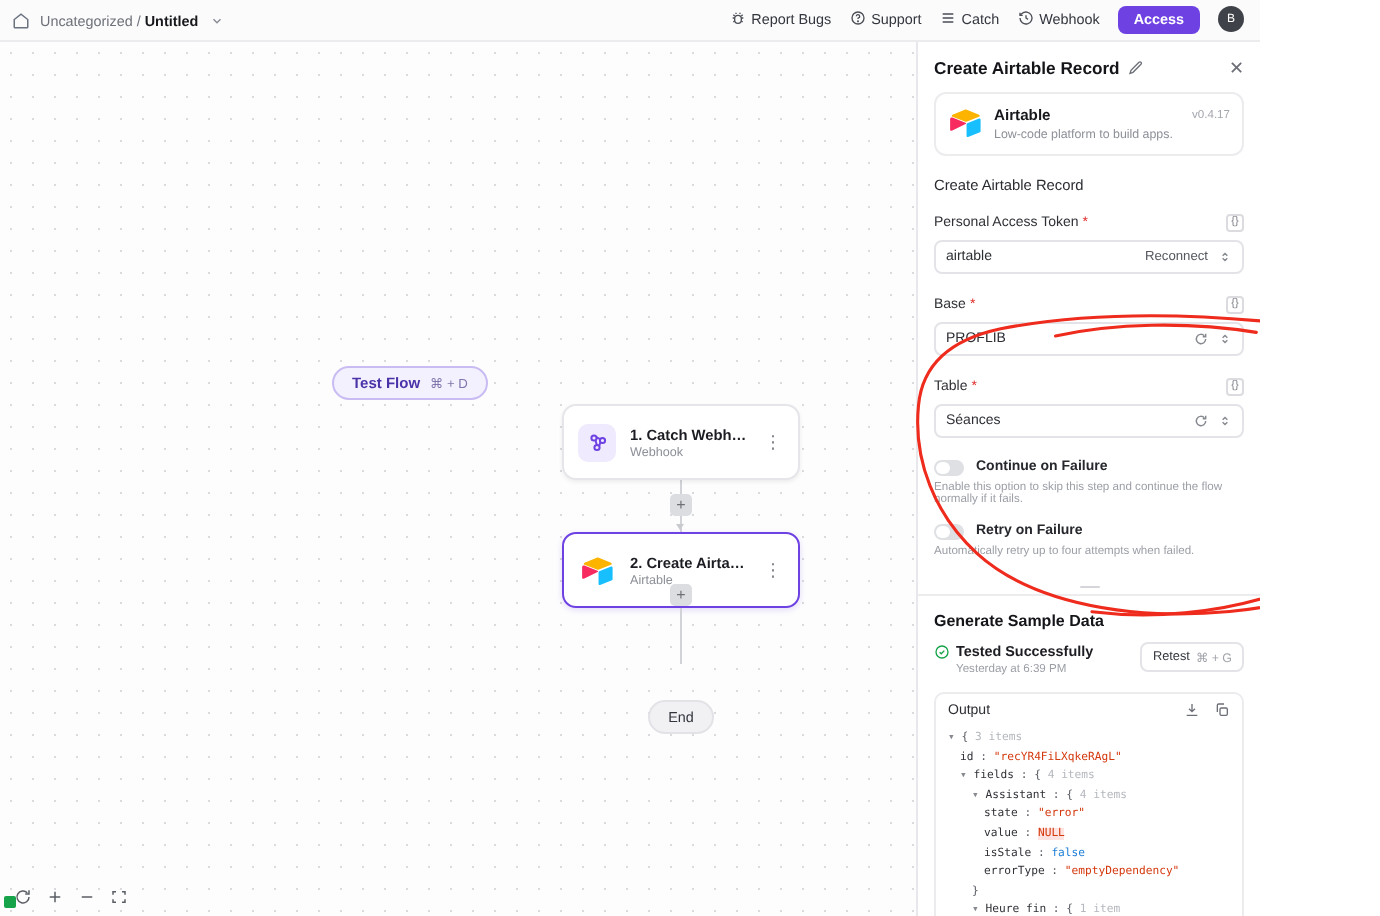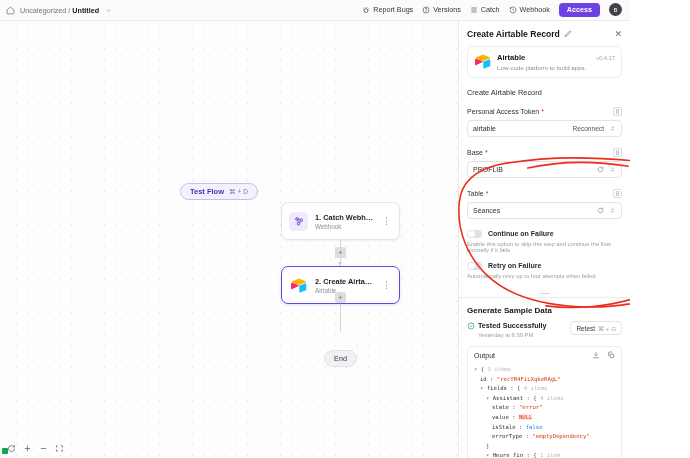--- a/index.html
+++ b/index.html
@@ -19,21 +19,21 @@
     display: flex; align-items: center;
     padding: 0 6px;
     position: relative; z-index: 5;
   }
   .tb-left { display: flex; align-items: center; gap: 5px; }
   .home-ic { width: 9px; height: 9px; color: #6b7280; display:block; }
   .crumb { font-size: 7.2px; color: #6e7179; white-space: nowrap; }
   .crumb b { color: #17181c; font-weight: 700; }
   .chev { width: 7px; height: 7px; color: #8a8d95; margin-left: 1px; }
   .tb-right { margin-left: auto; display: flex; align-items: center; gap: 9px; padding-right: 2px; }
-  .tb-item { display: flex; align-items: center; gap: 3px; font-size: 7.2px; color: #33363d; white-space: nowrap; }
+  .tb-item { display: flex; gap: 3px; font-size: 7.2px; color: #33363d; white-space: nowrap; }
   .tb-item svg { width: 8px; height: 8px; color: #4b4e55; }
   .publish {
     background: #6e41e2; color: #fff; font-size: 7.2px; font-weight: 600;
     border: none; border-radius: 4px; padding: 3px 8px; cursor: pointer;
     line-height: 1;
   }
   .avatar {
     width: 13px; height: 13px; border-radius: 50%;
     background: #3f4248; color: #fff; font-size: 6px;
     display: flex; align-items: center; justify-content: center;
@@ -44,21 +44,21 @@
 
   
   .canvas {
     position: relative; flex: 1; min-width: 0;
     background-color: #fdfdfd;
     background-image: radial-gradient(#d9d9de 0.7px, transparent 0.7px);
     background-size: 11px 11px;
     overflow: hidden;
   }
   .testflow {
-    position: absolute; left: 180px; top: 162px;
+    position: absolute; left: 166px; top: 162px;
     border: 1px solid #c9bcf3; background: #f4f1fe;
     border-radius: 10px; padding: 3px 9px;
     display: flex; align-items: center; gap: 5px;
   }
   .testflow .t1 { font-size: 7.5px; color: #4a32a8; font-weight: 600; }
   .testflow .t2 { font-size: 6.6px; color: #8076ab; }
 
   .node {
     position: absolute;
     width: 119px; height: 38px;
@@ -232,21 +232,21 @@
             <path d="M4 12h3M17 12h3M5 7l2 2M19 7l-2 2M5 18l2-1.5M19 18l-2-1.5M9 6V4M15 6V4"></path>
           </svg>
         <span>Report Bugs</span>
       </div>
       <div class="tb-item">
         <svg viewBox="0 0 24 24" fill="none" stroke="currentColor" stroke-width="2">
             <circle cx="12" cy="12" r="9"></circle>
             <path d="M9.5 9.5a2.5 2.5 0 1 1 3.2 2.4c-.6.2-.7.7-.7 1.1v.5"></path>
             <circle cx="12" cy="17" r=".6" fill="currentColor"></circle>
           </svg>
-        <span>Versions</span>
+        <span>Support</span>
       </div>
       <div class="tb-item">
         <svg viewBox="0 0 24 24" fill="none" stroke="currentColor" stroke-width="2">
             <path d="M4 6h16M4 12h16M4 18h16"></path>
           </svg>
         <span>Catch</span>
       </div>
       <div class="tb-item">
         <svg viewBox="0 0 24 24" fill="none" stroke="currentColor" stroke-width="2">
             <path d="M3 12a9 9 0 1 0 3-6.7L3 8"></path>

